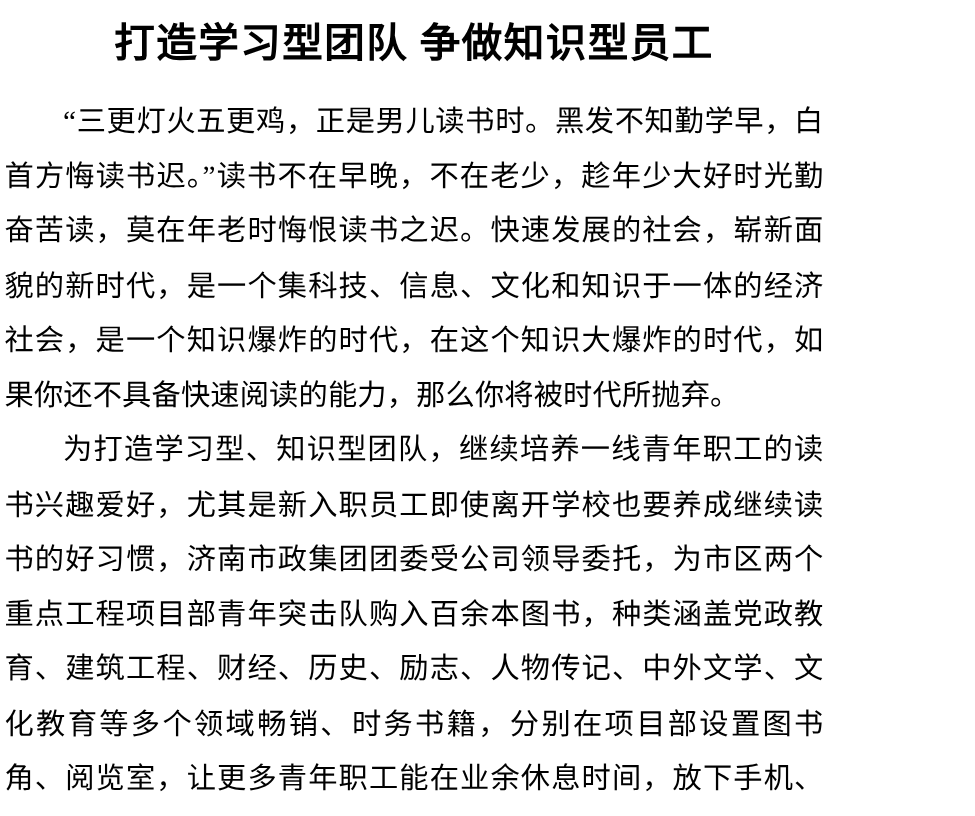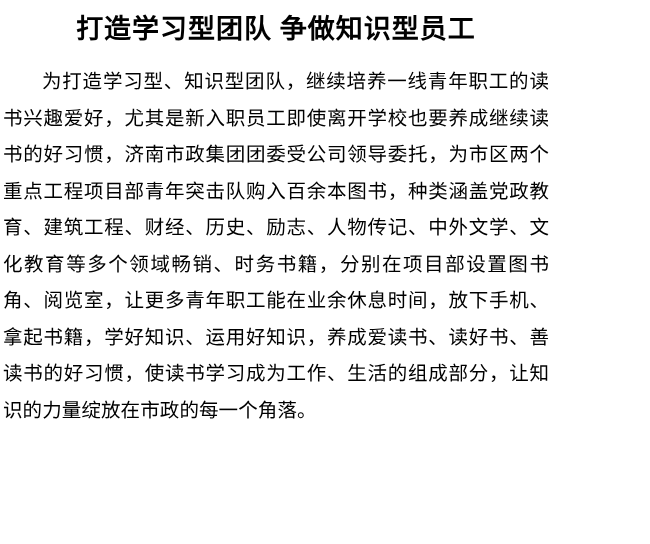--- a/index.html
+++ b/index.html
@@ -36,14 +36,15 @@
     margin: 0;
     letter-spacing: 0.1px;
     color: #000000;
   }
 </style>
 </head>
 <body>
 
 <div class="page">
   <h1 class="doc-title">打造学习型团队  争做知识型员工</h1>
+  <p class="doc-paragraph">“三更灯火五更鸡，正是男儿读书时。黑发不知勤学早，白首方悔读书迟。”读书不在早晚，不在老少，趁年少大好时光勤奋苦读，莫在年老时悔恨读书之迟。快速发展的社会，崭新面貌的新时代，是一个集科技、信息、文化和知识于一体的经济社会，是一个知识爆炸的时代，在这个知识大爆炸的时代，如果你还不具备快速阅读的能力，那么你将被时代所抛弃。</p>
   <p class="doc-paragraph">为打造学习型、知识型团队，继续培养一线青年职工的读书兴趣爱好，尤其是新入职员工即使离开学校也要养成继续读书的好习惯，济南市政集团团委受公司领导委托，为市区两个重点工程项目部青年突击队购入百余本图书，种类涵盖党政教育、建筑工程、财经、历史、励志、人物传记、中外文学、文化教育等多个领域畅销、时务书籍，分别在项目部设置图书角、阅览室，让更多青年职工能在业余休息时间，放下手机、拿起书籍，学好知识、运用好知识，养成爱读书、读好书、善读书的好习惯，使读书学习成为工作、生活的组成部分，让知识的力量绽放在市政的每一个角落。</p>
 </div>
 
 </body></html>

